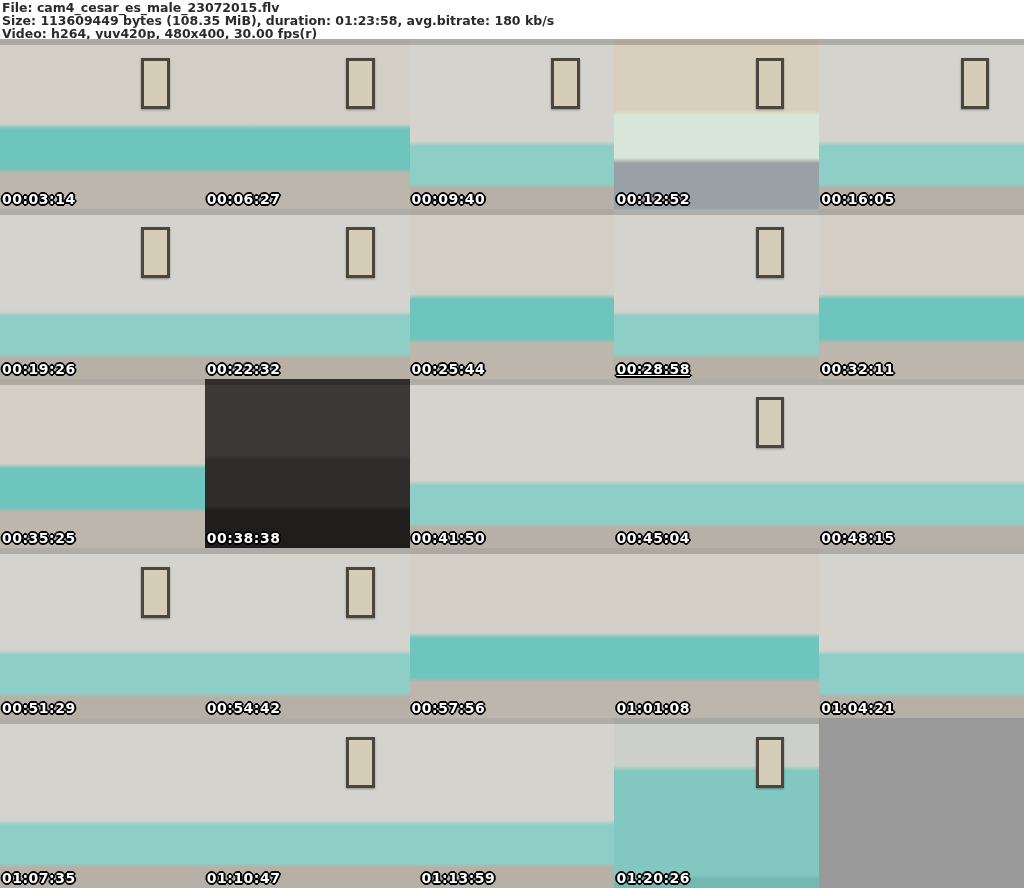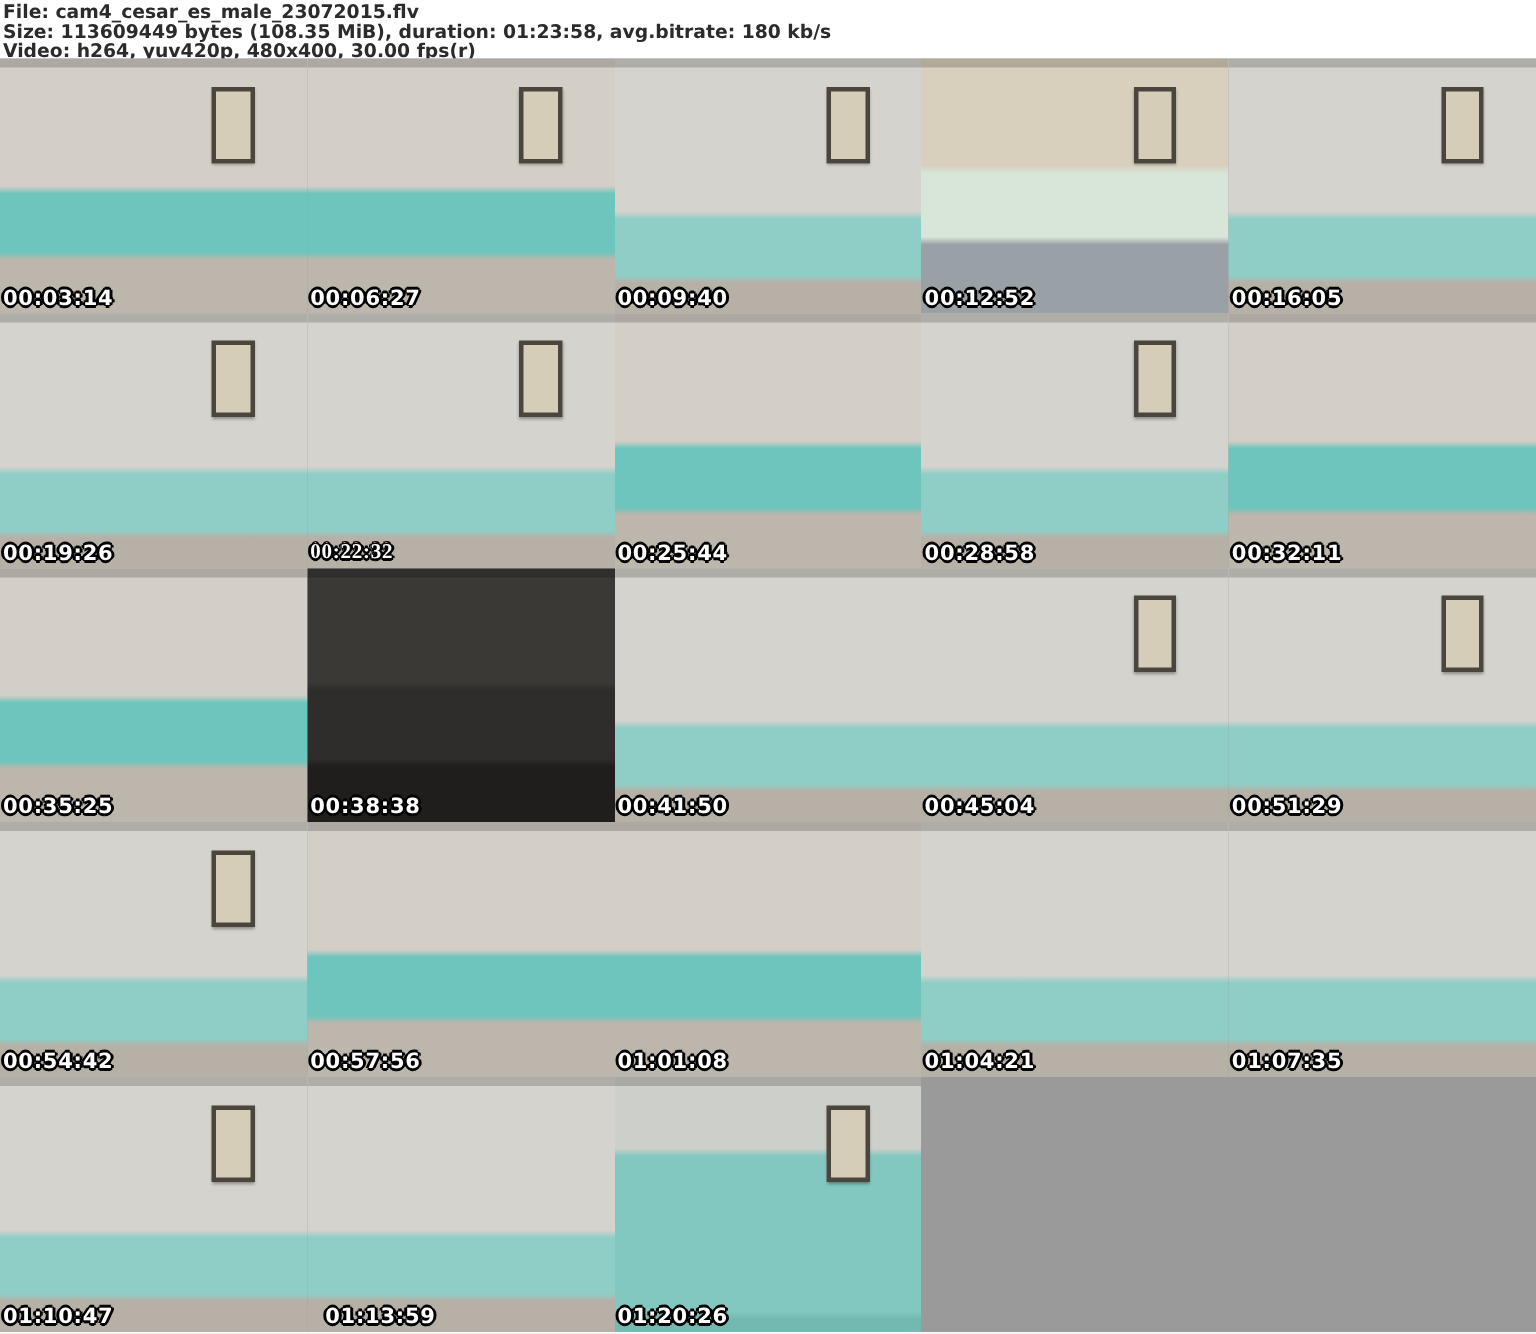--- a/index.html
+++ b/index.html
@@ -114,49 +114,53 @@
       <div class="thumb" style="--top: #d5d3ce; --band: #8fcec6; --bottom: #b7b0a7; --s1: 60%; --s2: 85%;">
       <div class="pic-frame"></div>
       <span class="timestamp" style="color: rgb(255, 255, 255); text-align: right;">00:16:05</span>
     </div>
       <div class="thumb" style="--top: #d5d3ce; --band: #8fcec6; --bottom: #b7b0a7; --s1: 60%; --s2: 85%;">
       <div class="pic-frame"></div>
       <span class="timestamp" style="color: rgb(255, 255, 255);">00:19:26</span>
     </div>
       <div class="thumb" style="--top: #d5d3ce; --band: #8fcec6; --bottom: #b7b0a7; --s1: 60%; --s2: 85%;">
       <div class="pic-frame"></div>
-      <span class="timestamp" style="color: rgb(255, 255, 255); font-family: Liberation Serif, serif;">00:22:32</span>
+      <span class="timestamp" style="color: rgb(255, 255, 255);">00:22:32</span>
     </div>
       <div class="thumb" style="--top: #d3cfc6; --band: #6ec5bd; --bottom: #bdb6ac; --s1: 50%; --s2: 76%;">
 
       <span class="timestamp" style="color: rgb(255, 255, 255);">00:25:44</span>
     </div>
       <div class="thumb" style="--top: #d5d3ce; --band: #8fcec6; --bottom: #b7b0a7; --s1: 60%; --s2: 85%;">
       <div class="pic-frame"></div>
-      <span class="timestamp" style="color: rgb(255, 255, 255);">00:28:58</span>
+      <span class="timestamp" style="color: rgb(255, 255, 255); text-decoration: underline;">00:28:58</span>
     </div>
       <div class="thumb" style="--top: #d3cfc6; --band: #6ec5bd; --bottom: #bdb6ac; --s1: 50%; --s2: 76%;">
 
       <span class="timestamp" style="color: rgb(255, 255, 255); margin-top: 16px;">00:32:11</span>
     </div>
       <div class="thumb" style="--top: #d3cfc6; --band: #6ec5bd; --bottom: #bdb6ac; --s1: 50%; --s2: 76%;">
 
       <span class="timestamp" style="color: rgb(255, 255, 255);">00:35:25</span>
     </div>
       <div class="thumb" style="--top: #3a3936; --band: #2e2d2b; --bottom: #1f1e1c; --s1: 45%; --s2: 75%;">
 
       <span class="timestamp" style="color: rgb(255, 255, 255);">00:38:38</span>
     </div>
       <div class="thumb" style="--top: #d5d3ce; --band: #8fcec6; --bottom: #b7b0a7; --s1: 60%; --s2: 85%;">
 
       <span class="timestamp" style="color: rgb(255, 255, 255);">00:41:50</span>
     </div>
       <div class="thumb" style="--top: #d5d3ce; --band: #8fcec6; --bottom: #b7b0a7; --s1: 60%; --s2: 85%;">
       <div class="pic-frame"></div>
       <span class="timestamp" style="color: rgb(255, 255, 255); text-align: right;">00:45:04</span>
+    </div>
+      <div class="thumb" style="--top: #d5d3ce; --band: #8fcec6; --bottom: #b7b0a7; --s1: 60%; --s2: 85%;">
+
+      <span class="timestamp" style="color: rgb(255, 255, 255);">00:48:15</span>
     </div>
       <div class="thumb" style="--top: #d5d3ce; --band: #8fcec6; --bottom: #b7b0a7; --s1: 60%; --s2: 85%;">
       <div class="pic-frame"></div>
       <span class="timestamp" style="color: rgb(255, 255, 255);">00:51:29</span>
     </div>
       <div class="thumb" style="--top: #d5d3ce; --band: #8fcec6; --bottom: #b7b0a7; --s1: 60%; --s2: 85%;">
       <div class="pic-frame"></div>
       <span class="timestamp" style="color: rgb(255, 255, 255);">00:54:42</span>
     </div>
       <div class="thumb" style="--top: #d3cfc6; --band: #6ec5bd; --bottom: #bdb6ac; --s1: 50%; --s2: 76%;">

